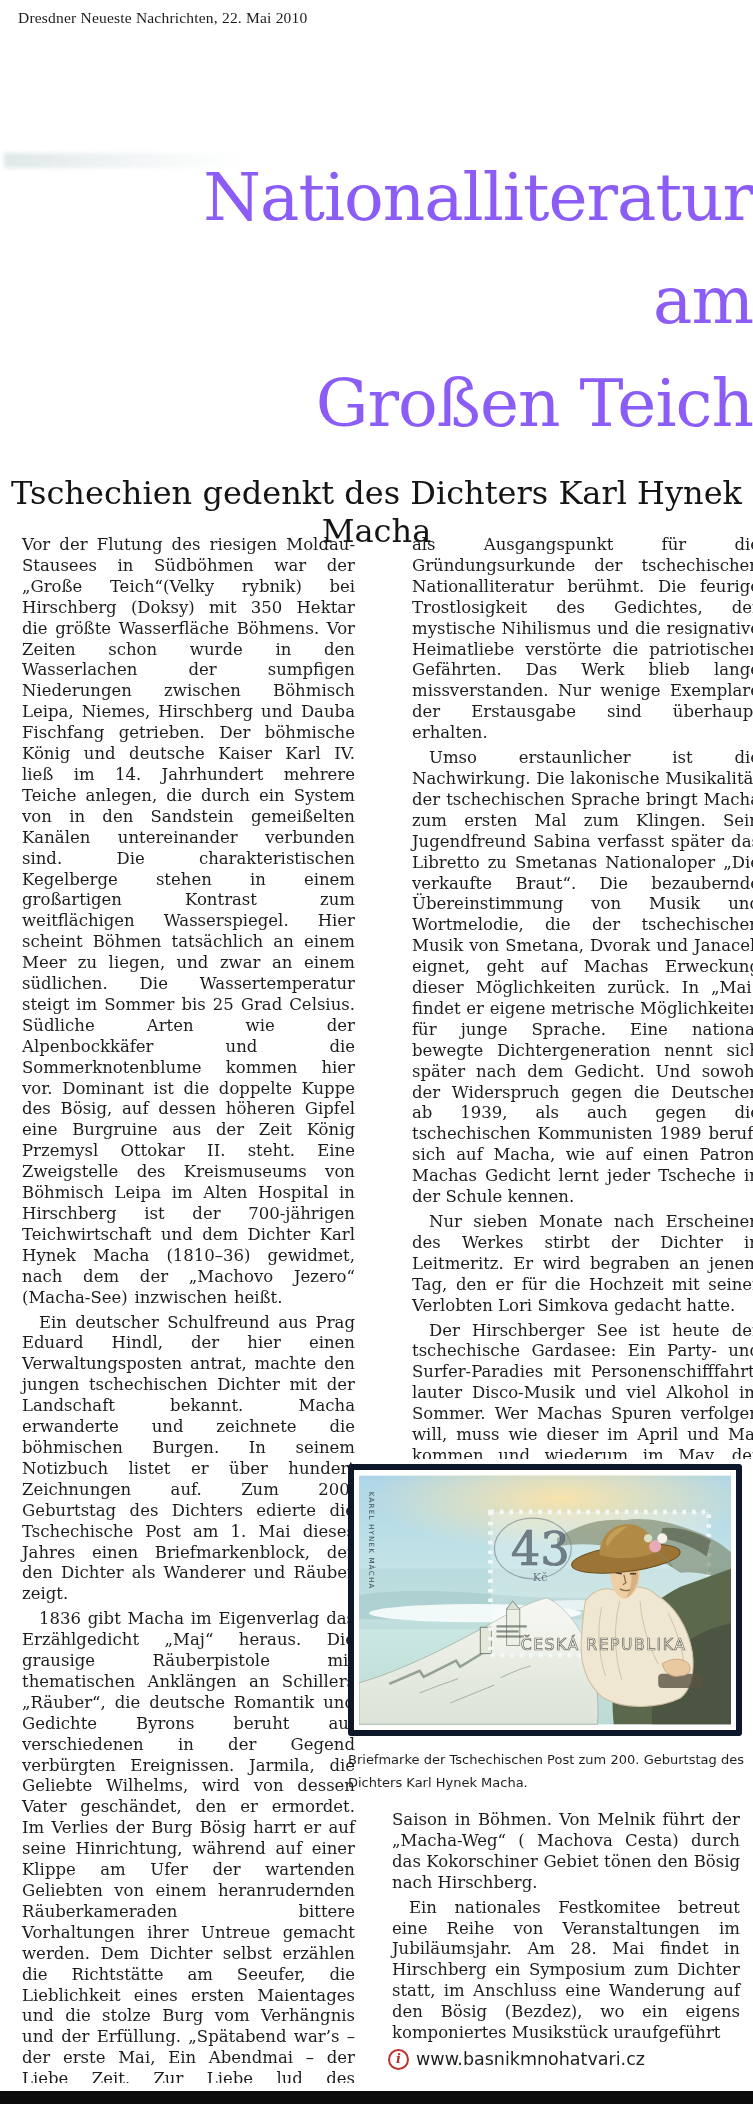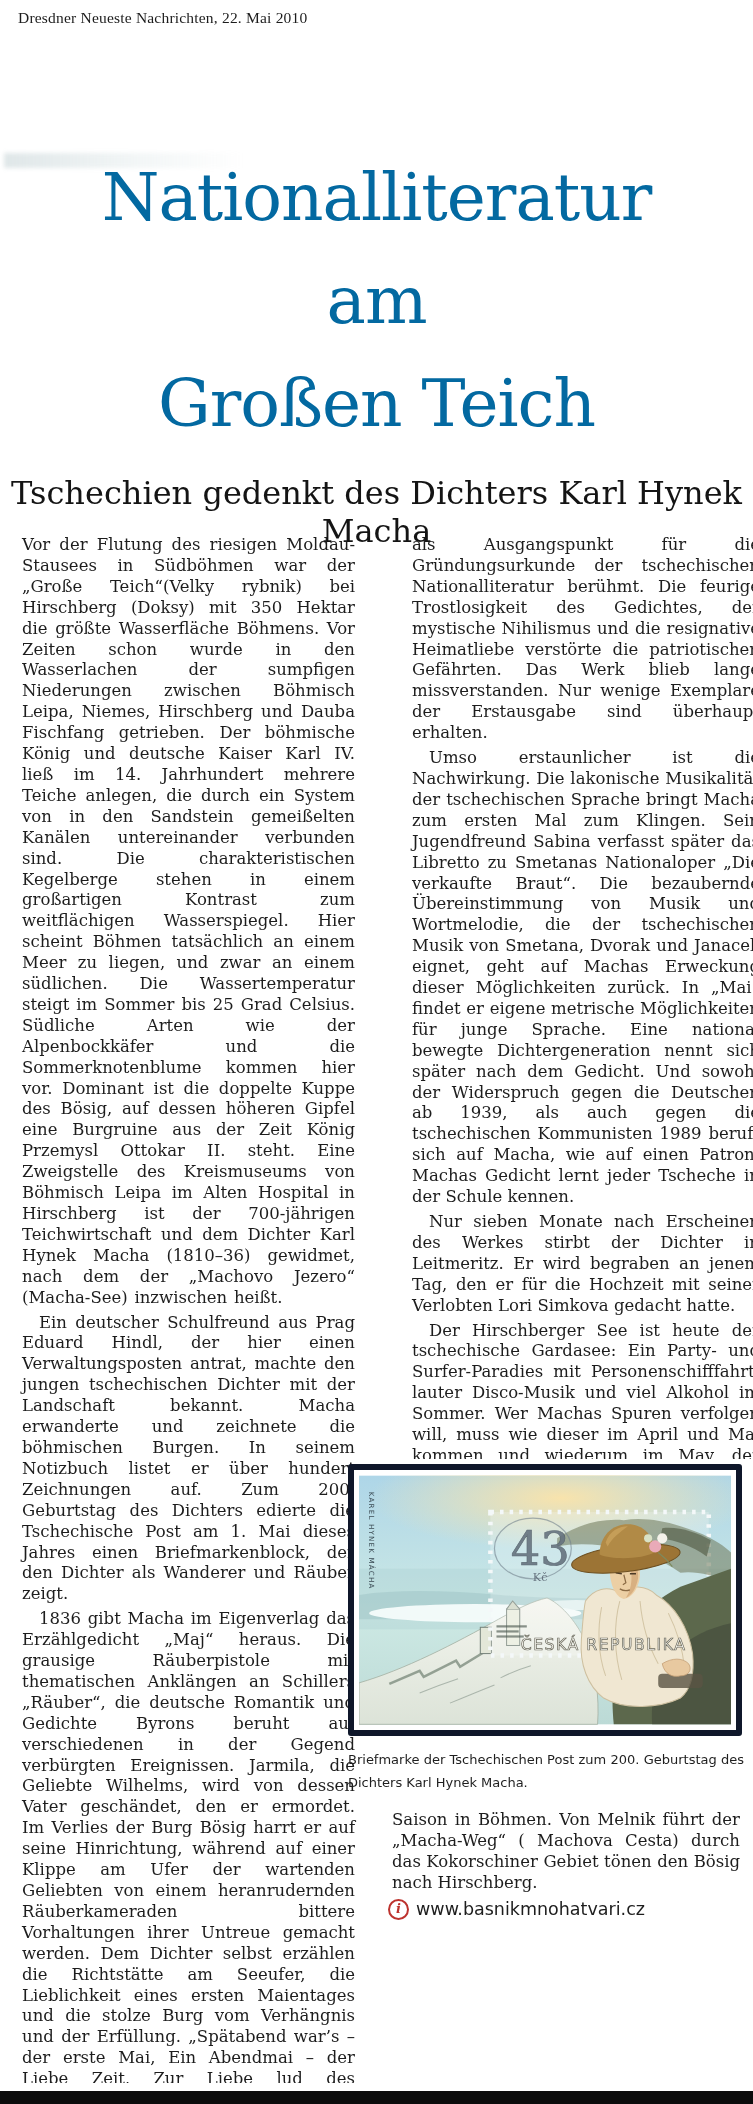--- a/index.html
+++ b/index.html
@@ -1,21 +1,21 @@
 <!DOCTYPE html>
 <html lang="de"><head>
 <meta charset="utf-8">
 <style>
   html,body{margin:0;padding:0;background:#e8e8e8}
   .page{position:relative;width:753px;height:2104px;background:#ffffff;overflow:hidden;margin:0 auto}
   .masthead{position:absolute;left:18px;top:9px;font:15.5px "Liberation Serif",serif;color:#1c1c1c;letter-spacing:.2px;white-space:nowrap}
   .artifact{position:absolute;left:4px;top:153px;width:240px;height:15px;
     background:linear-gradient(90deg,rgba(150,175,180,.30),rgba(170,195,198,.15) 55%,rgba(200,220,222,0));filter:blur(2px)}
-  .headline{position:absolute;left:0;top:146px;width:100%;text-align:center;
-    font-family:"DejaVu Serif",serif;font-size:66px;line-height:103px;color:#0369a1;letter-spacing:-1px}
+  .headline{position:absolute;left:0;top:146px;width:100%;text-align:right;
+    font-family:"DejaVu Serif",serif;font-size:66px;line-height:103px;color:#8b5cf6;letter-spacing:-1px}
   .subhead{position:absolute;left:0;top:474px;width:100%;text-align:center;
     font-family:"DejaVu Serif",serif;font-size:32px;color:#141414}
   .col{position:absolute;font-family:"DejaVu Serif",serif;font-size:16.5px;line-height:20.9px;
     color:#1d1d1d;text-align:justify;overflow:hidden}
   .col p{margin:4px}
   .col p.ind{text-indent:17px}
   #colLeft{left:18px;top:531px;width:341px;height:1552px;word-spacing:1.5px}
   #colRightTop{left:408px;top:531px;width:356px;height:928px}
   #colRightBottom{left:388px;top:1806px;width:356px;height:285px}
   .stamp{position:absolute;left:348px;top:1464px;width:394px;height:272px;background:#ffffff;
@@ -131,20 +131,21 @@
       <rect x="136" y="158" width="27" height="2.2" fill="#4e5a52" opacity=".65"></rect>
       <text x="160" y="172" font-family="DejaVu Sans, sans-serif" font-size="15.5" letter-spacing="1.5" fill="#f7f6ef" stroke="#6b6a5e" stroke-width=".7">ČESKÁ REPUBLIKA</text>
       <text transform="translate(10,16) rotate(90)" font-family="DejaVu Sans, sans-serif" font-size="7" letter-spacing="1.2" fill="#3c4c55">KAREL HYNEK MÁCHA</text>
     </svg>
   </div>
 
   <div class="caption">Briefmarke der Tschechischen Post zum 200. Geburtstag des Dichters Karl Hynek Macha.</div>
 
   <div class="col" id="colRightBottom">
     <p>Saison in Böhmen. Von Melnik führt der „Macha-Weg“ ( Machova Cesta) durch das Kokorschiner Gebiet tönen den Bösig nach Hirschberg.</p>
+    <p class="ind">Ein nationales Festkomitee betreut eine Reihe von Veranstaltungen im Jubiläumsjahr. Am 28. Mai findet in Hirschberg ein Symposium zum Dichter statt, im Anschluss eine Wanderung auf den Bösig (Bezdez), wo ein eigens komponiertes Musikstück uraufgeführt</p>
     <div class="webrow">
       <span class="webicon">i</span>
       <span>www.basnikmnohatvari.cz</span>
     </div>
   </div>
 
   <div class="bottombar"></div>
 
 </div>
 

